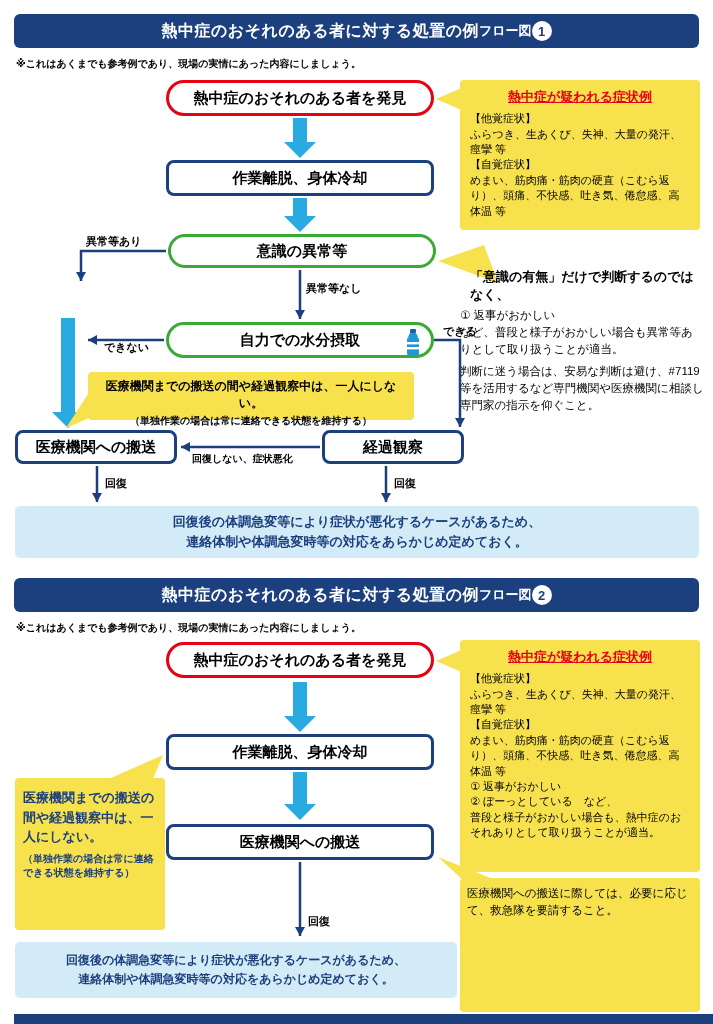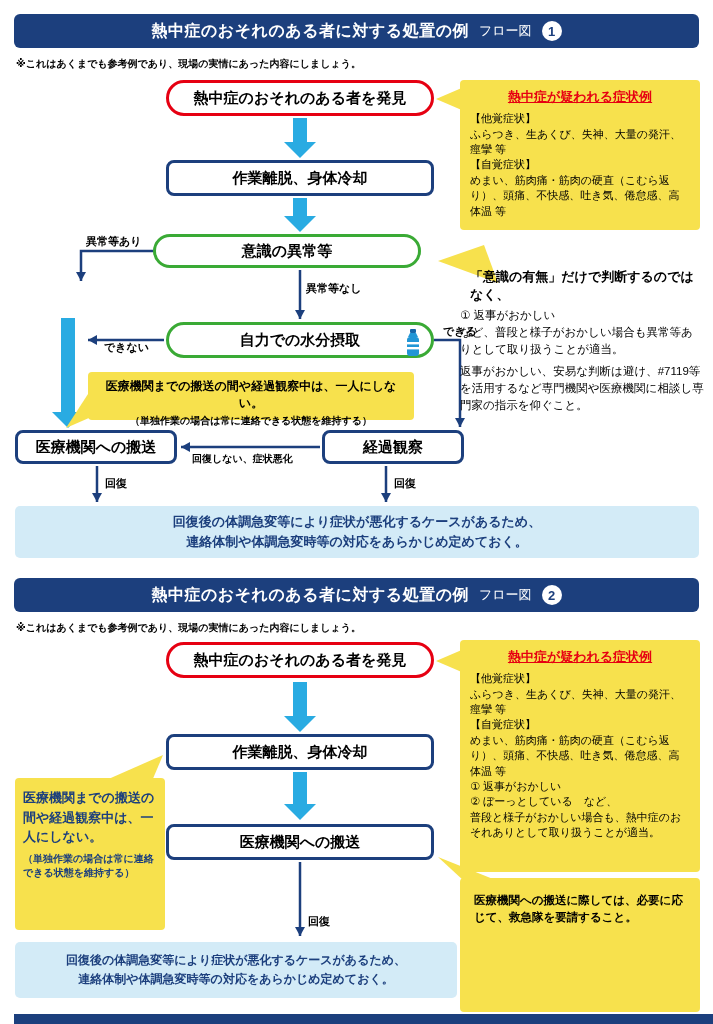--- a/index.html
+++ b/index.html
@@ -1,23 +1,23 @@
 <!DOCTYPE html>
 <html><head>
 <meta charset="utf-8">
 <style>
   *{margin:0;padding:0;box-sizing:border-box;}
   html,body{background:#ffffff;}
   .page{position:relative;width:713px;height:1024px;background:#fff;overflow:hidden;
         font-family:"Liberation Sans","DejaVu Sans",sans-serif;color:#000;}
   svg.overlay{position:absolute;left:0;top:0;width:713px;height:1024px;z-index:1;pointer-events:none;}
   .hdr{position:absolute;left:14px;width:685px;height:34px;background:#1c3f7d;border-radius:6px;
-       color:#fff;display:flex;align-items:center;justify-content:center;gap:10px;z-index:2;}
+       color:#fff;display:flex;align-items:center;justify-content:center;z-index:2;}
   .hdr .t{font-size:16px;font-weight:bold;letter-spacing:0.5px;}
-  .hdr .s{font-size:13px;font-weight:normal;}
+  .hdr .s{font-size:13px;font-weight:bold;}
   .num{width:20px;height:20px;background:#fff;color:#1c3f7d;border-radius:50%;
        display:flex;align-items:center;justify-content:center;font-size:13px;font-weight:bold;}
   .note{position:absolute;font-size:10px;font-weight:bold;color:#000;z-index:2;white-space:nowrap;}
   .fbox{position:absolute;background:#fff;border:3px solid #000;display:flex;align-items:center;
         justify-content:center;font-weight:bold;font-size:15px;color:#000;z-index:2;text-align:center;}
   .b-red{border-color:#e60012;border-radius:20px;}
   .b-navy{border-color:#1c3f7d;border-radius:8px;}
   .b-green{border-color:#3aaa35;border-radius:20px;}
   .lbl{position:absolute;font-size:11px;font-weight:bold;color:#000;z-index:2;white-space:nowrap;}
   .lbl.small{font-size:10px;}
@@ -29,21 +29,21 @@
   .sidebox .title{color:#e60012;font-weight:bold;font-size:13px;text-decoration:underline;
                   text-align:center;margin-bottom:5px;}
   .sidebox .cat{font-weight:normal;}
   .judg{position:absolute;font-size:11.5px;line-height:1.45;color:#000;z-index:2;}
   .judg .lead{font-weight:bold;font-size:13px;line-height:1.4;margin-bottom:3px;margin-left:10px;}
   .judg .b2{margin-top:6px;}
   .bluebox{position:absolute;background:#d3ebf7;border-radius:5px;display:flex;flex-direction:column;
            align-items:center;justify-content:center;color:#1c3f7d;font-weight:bold;z-index:2;text-align:center;}
   .leftcall{padding:10px 8px;font-weight:bold;color:#1c3f7d;font-size:13px;line-height:1.5;}
   .leftcall .sub{font-size:10px;margin-top:5px;line-height:1.45;}
-  .notebox{padding:14px;font-size:11.5px;line-height:1.45;color:#000;font-weight:bold;}
+  .notebox{padding:7px;font-size:11.5px;line-height:1.45;color:#000;}
   .notebox .p2{margin-top:9px;}
   .bottombar{position:absolute;left:14px;top:1014px;width:699px;height:10px;background:#1c3f7d;z-index:2;}
   .bottle{position:absolute;right:9px;top:4px;}
 </style>
 </head>
 <body>
 
 <div class="page">
 
   <svg class="overlay" viewBox="0 0 713 1024">
@@ -85,21 +85,21 @@
     <span class="num">1</span>
   </div>
   <div class="note" style="left:16px;top:57px;">※これはあくまでも参考例であり、現場の実情にあった内容にしましょう。</div>
 
   <div class="fbox b-red" style="left:166px;top:80px;width:268px;height:36px;">
     <span>熱中症のおそれのある者を発見</span>
   </div>
   <div class="fbox b-navy" style="left:166px;top:160px;width:268px;height:36px;">
     <span>作業離脱、身体冷却</span>
   </div>
-  <div class="fbox b-green" style="left:153px;top:234px;width:268px;height:34px;">
+  <div class="fbox b-green" style="left:168px;top:234px;width:268px;height:34px;">
     <span>意識の異常等</span>
   </div>
   <div class="fbox b-green" style="left:166px;top:322px;width:268px;height:36px;">
     <span>自力での水分摂取</span>
     <svg class="bottle" width="18" height="28" viewBox="0 0 18 28">
       <rect x="6" y="0" width="6" height="4" rx="1" fill="#1565a8"></rect>
       <polygon points="6,4 12,4 14,8 4,8" fill="#2196d6"></polygon>
       <rect x="3" y="8" width="12" height="19" rx="3" fill="#2196d6"></rect>
       <rect x="3" y="13" width="12" height="2.4" fill="#ffffff"></rect>
       <rect x="3" y="18" width="12" height="2.4" fill="#ffffff"></rect>
@@ -130,21 +130,21 @@
     <div class="cat">【他覚症状】</div>
     <div>ふらつき、生あくび、失神、大量の発汗、痙攣 等</div>
     <div class="cat">【自覚症状】</div>
     <div>めまい、筋肉痛・筋肉の硬直（こむら返り）、頭痛、不快感、吐き気、倦怠感、高体温 等</div>
   </div>
 
   <div class="judg" style="left:460px;top:268px;width:244px;">
     <div class="lead">「意識の有無」だけで判断するのではなく、</div>
     <div>① 返事がおかしい</div>
     <div>など、普段と様子がおかしい場合も異常等ありとして取り扱うことが適当。</div>
-    <div class="b2">返事がおかしい、安易な判断は避け、#7119等を活用するなど専門機関や医療機関に相談し専門家の指示を仰ぐこと。</div>
+    <div class="b2">判断に迷う場合は、安易な判断は避け、#7119等を活用するなど専門機関や医療機関に相談し専門家の指示を仰ぐこと。</div>
   </div>
 
   <div class="bluebox" style="left:15px;top:506px;width:684px;height:52px;font-size:13px;line-height:1.55;">
     <span>回復後の体調急変等により症状が悪化するケースがあるため、</span>
     <span>連絡体制や体調急変時等の対応をあらかじめ定めておく。</span>
   </div>
 
   <div class="hdr" style="top:578px;">
     <span class="t">熱中症のおそれのある者に対する処置の例</span>
     <span class="s">フロー図</span>

